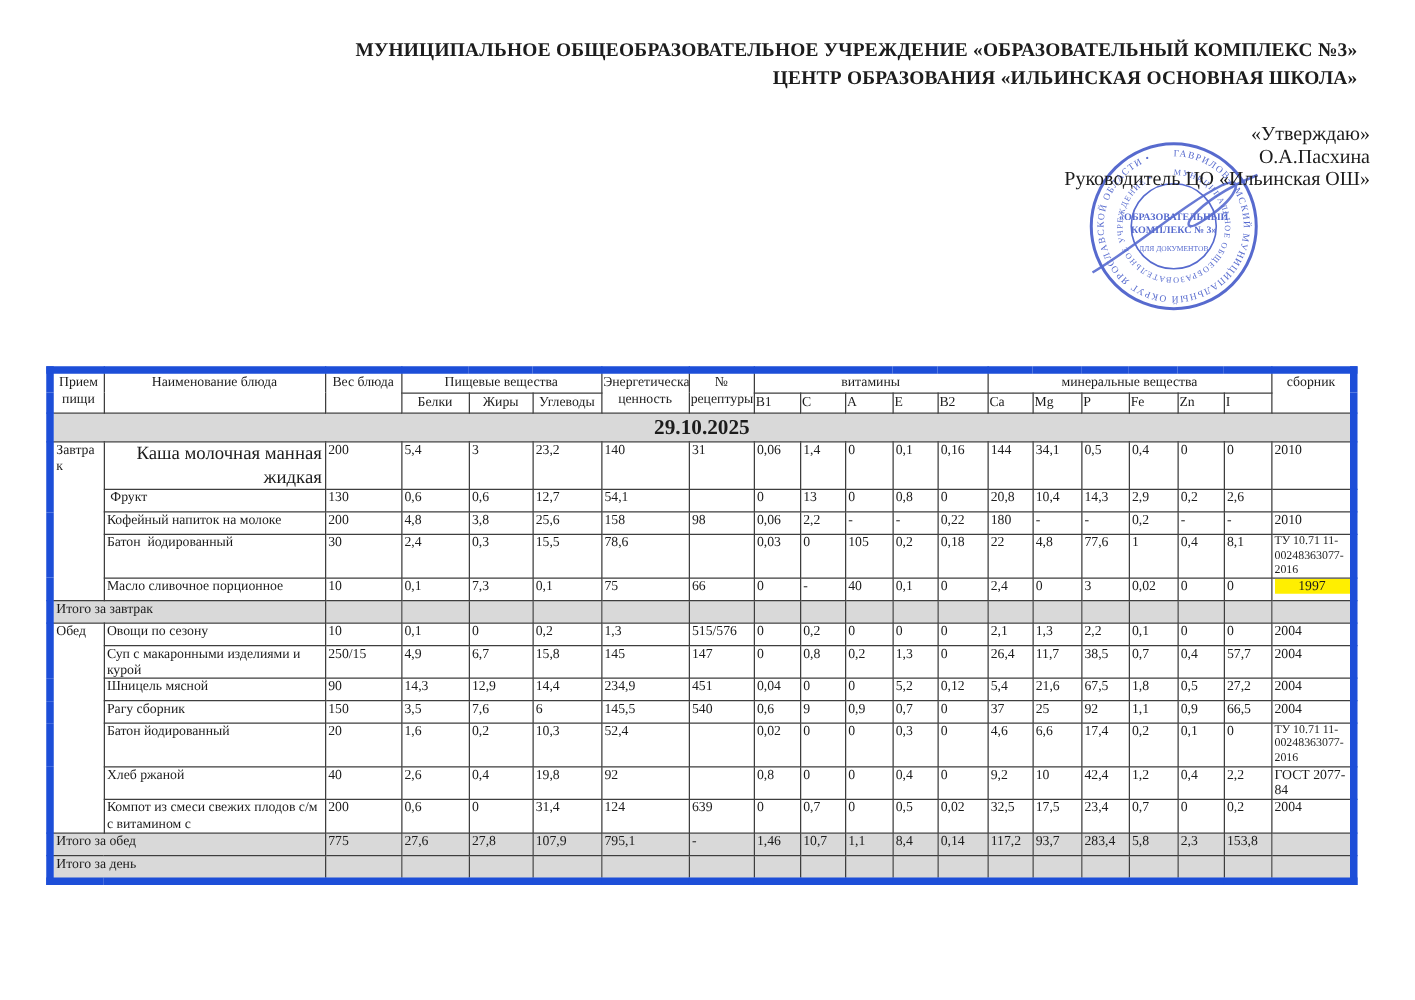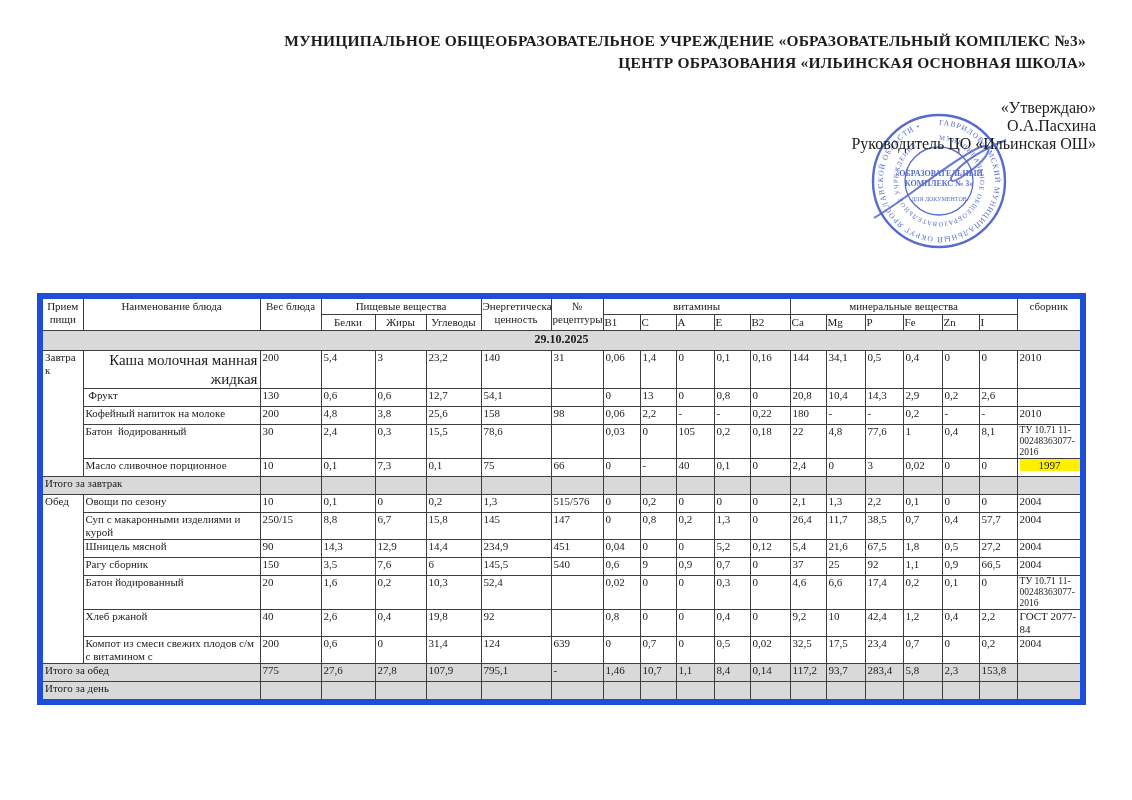--- a/index.html
+++ b/index.html
@@ -29,21 +29,21 @@
     margin-top:48px;
   }
   .menu th,.menu td{
     border:1px solid #3e3e3e;padding:0 2px;vertical-align:top;
     overflow:hidden;text-align:left;
   }
   .menu thead th{font-weight:normal;text-align:center;padding:1px 1px;}
   .menu thead th.leaf-left{text-align:left;}
   .date-row td{
     background:#d9d9d9;font-weight:bold;text-align:center;
-    font-size:12px;padding:1px 12px;
+    font-size:17px;padding:1px 12px;
   }
   td.meal{word-break:break-all;}
   td.dish{white-space:pre-wrap;}
   td.dish.big{font-size:15px;line-height:1.25;text-align:right;}
   .menu tbody td{height:17px;}
   .total-row td{background:#d9d9d9;}
   td.total-label{padding-right:1px;}
   td.src-small{font-size:9.5px;line-height:1.16;}
   .hl{background:#ffef00;padding:0 19px;}
 </style>
@@ -283,21 +283,21 @@
         <td class="val">1,3</td>
         <td class="val">2,2</td>
         <td class="val">0,1</td>
         <td class="val">0</td>
         <td class="val">0</td>
         <td class="val">2004</td>
       </tr>
       <tr>
         <td class="dish">Суп с макаронными изделиями и курой</td>
         <td class="val">250/15</td>
-        <td class="val">8,8</td>
+        <td class="val">4,9</td>
         <td class="val">6,7</td>
         <td class="val">15,8</td>
         <td class="val">145</td>
         <td class="val">147</td>
         <td class="val">0</td>
         <td class="val">0,8</td>
         <td class="val">0,2</td>
         <td class="val">1,3</td>
         <td class="val">0</td>
         <td class="val">26,4</td>

